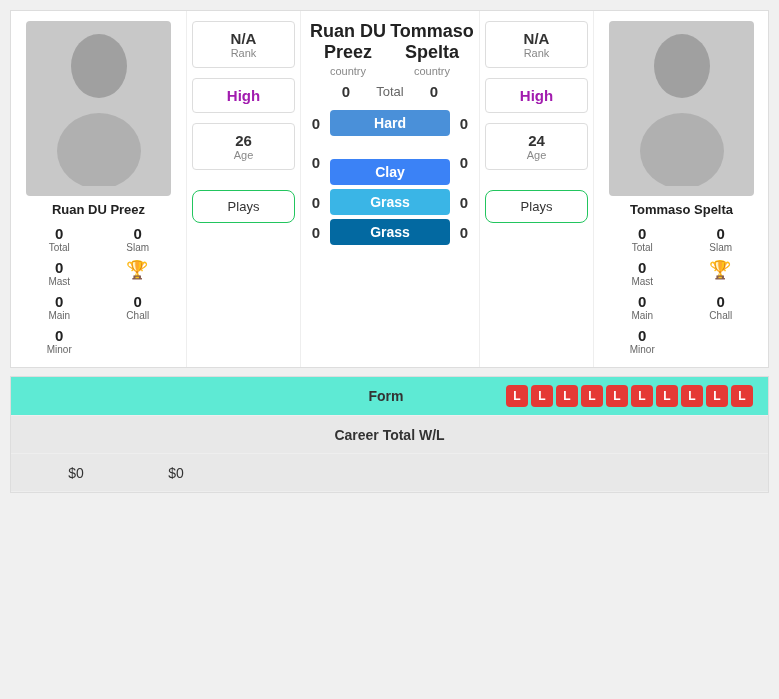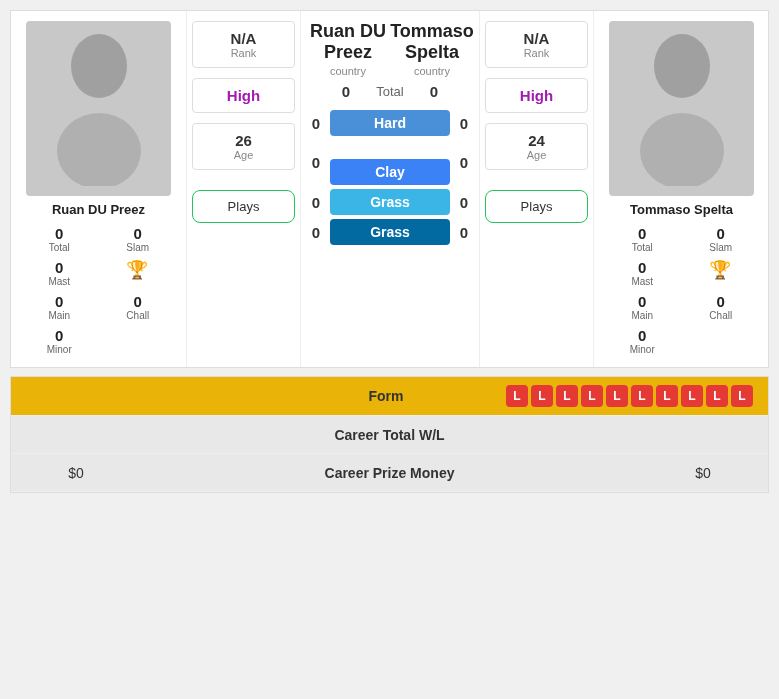--- a/index.html
+++ b/index.html
@@ -201,21 +201,21 @@
     }
     .total-score {
       font-size: 15px;
       font-weight: bold;
       color: #333;
       width: 20px;
       text-align: center;
     }
     
     .bottom-section {
-      background: #eab308;
+      background: #5eead4;
       border: 1px solid #ddd;
     }
     .section-row {
       display: flex;
       align-items: center;
       padding: 8px 15px;
       border-bottom: 1px solid #eee;
       min-height: 38px;
     }
     .section-row.shaded {
@@ -436,19 +436,18 @@
       </div>
     </div>
 
     <div class="section-row shaded">
       <span class="section-label">Career Total W/L</span>
     </div>
 
 
     <div class="section-row shaded">
       <span class="section-value">$0</span>
-      <span class="section-label">Career Prize Money</span>
       <span class="section-value">$0</span>
     </div>
 
 
   </div>
 </div>
 
 </body></html>

